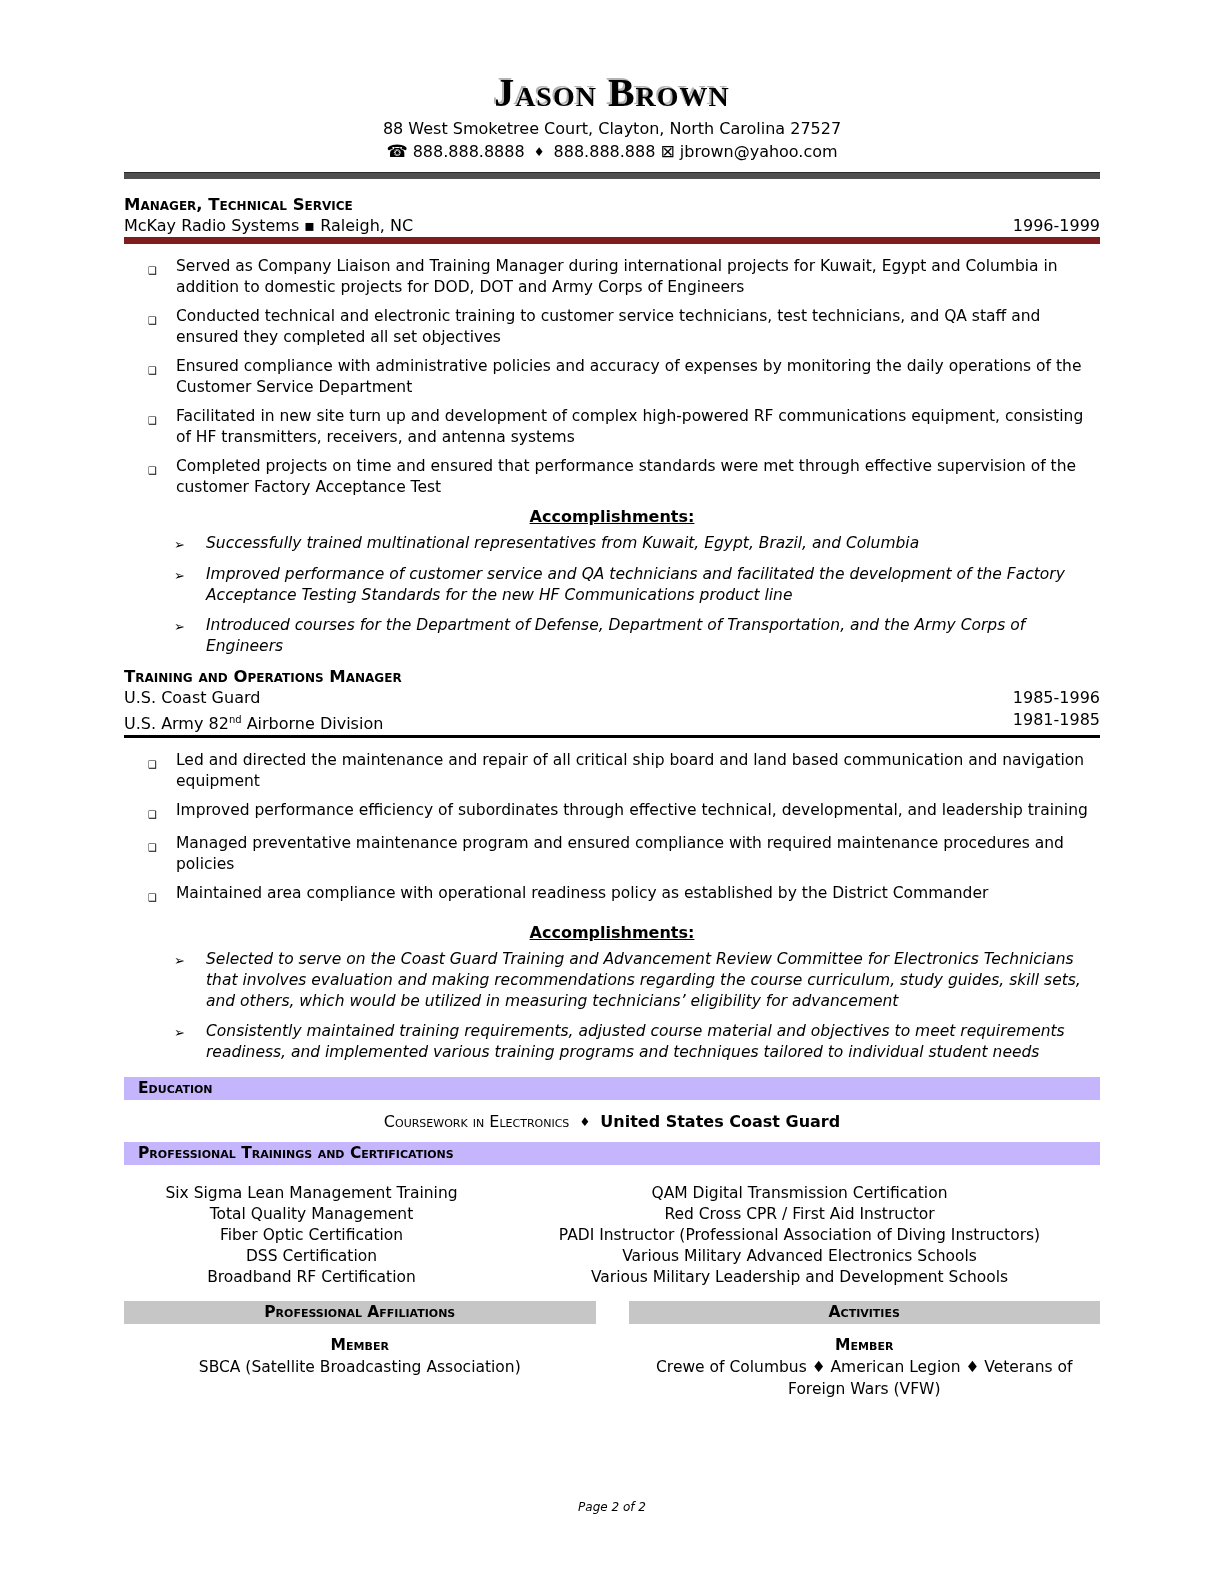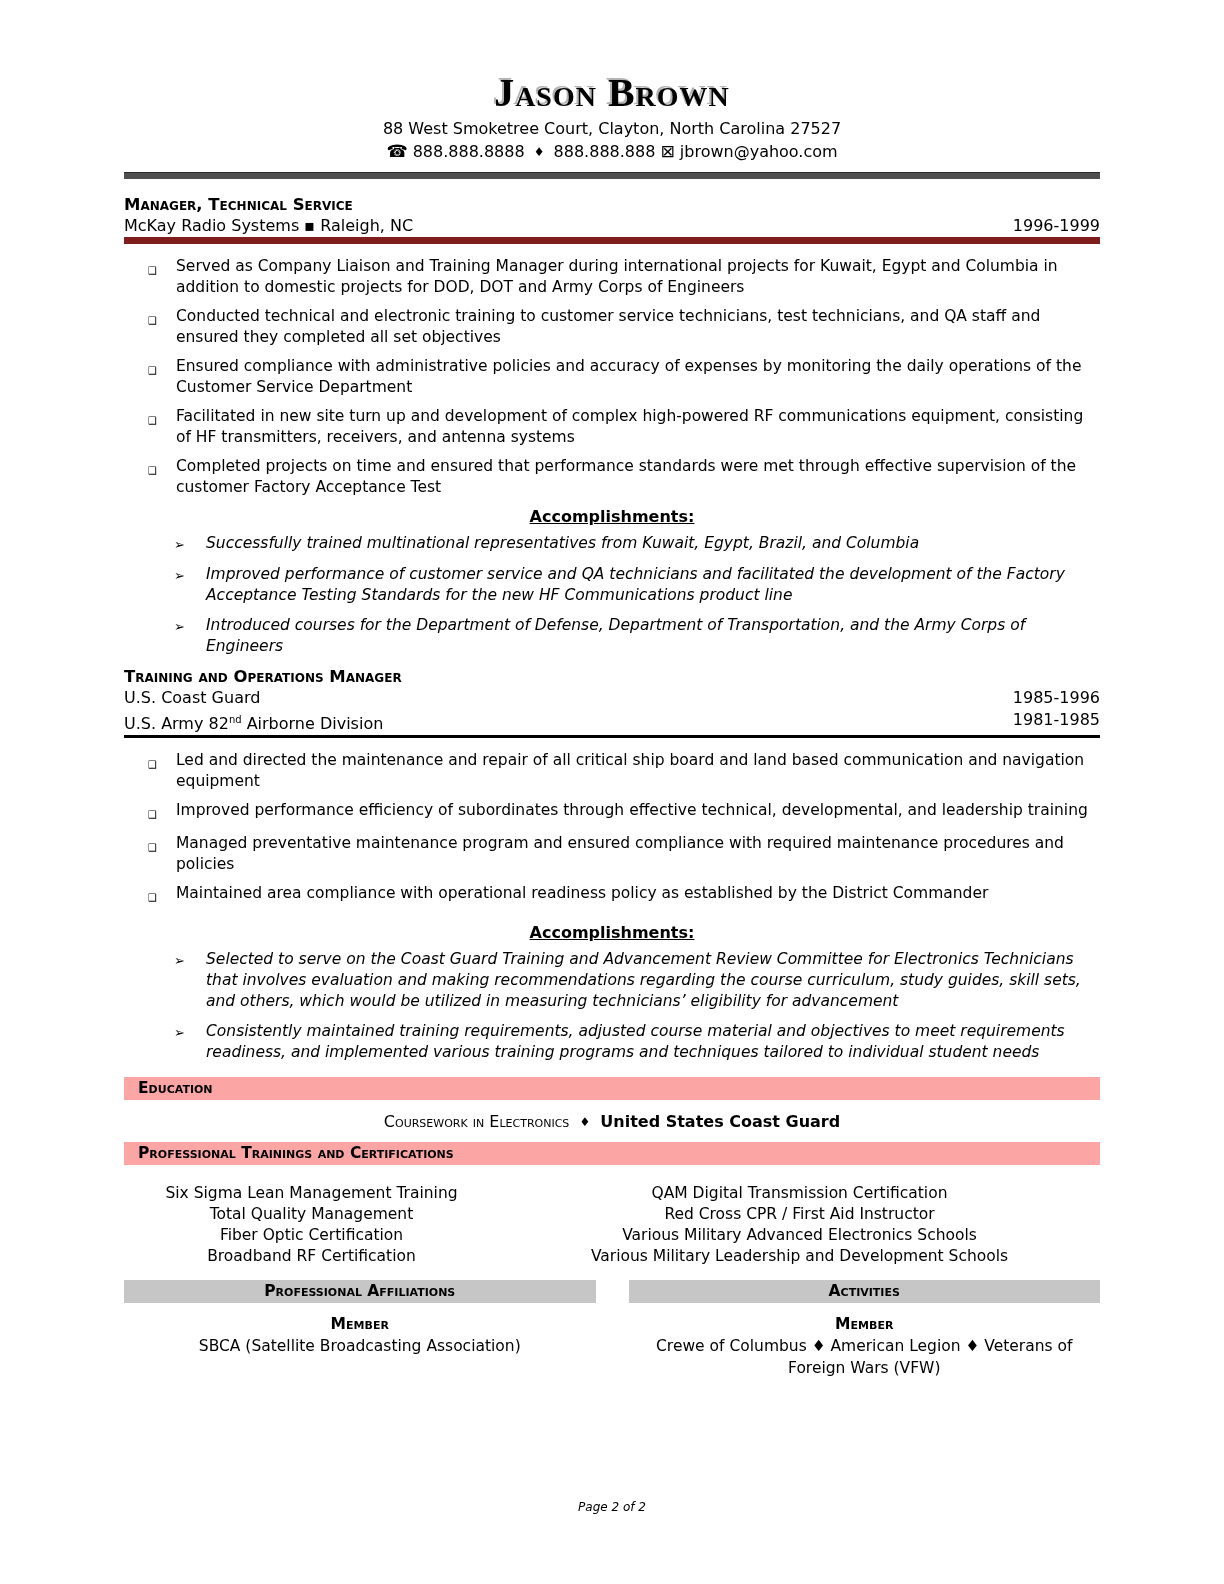--- a/index.html
+++ b/index.html
@@ -35,21 +35,21 @@
   .b-item { display:flex; font-size:15.5px; line-height:21px; margin-bottom:8px; }
   .b-item .glyph { flex:none; width:28px; margin-left:24px; font-size:10px; padding-top:4px; }
   .b-item .txt { flex:1; }
 
   .acc-title { text-align:center; font-weight:bold; text-decoration:underline; font-size:16px; margin:8px 0 6px; line-height:21px; }
   .a-item { display:flex; font-size:15.5px; line-height:21px; margin-bottom:9px; font-style:italic; }
   .a-item .glyph { flex:none; width:32px; margin-left:50px; font-style:normal; font-size:13px; padding-top:1px; }
   .a-item .txt { flex:1; }
 
   
-  .bar { background:#fca5a5; font-weight:bold; font-variant:small-caps; font-size:15.5px; line-height:19px; padding:2px 14px; margin-top:14px; }
+  .bar { background:#c4b5fd; font-weight:bold; font-variant:small-caps; font-size:15.5px; line-height:19px; padding:2px 14px; margin-top:14px; }
 
   .edu-line { text-align:center; font-size:16px; line-height:22px; margin:11px 0 9px; }
   .edu-line .sc { font-variant:small-caps; }
   .edu-line .dia { font-size:12px; vertical-align:1px; padding:0 5px; }
   .edu-line .bold { font-weight:bold; }
 
   .cols { display:flex; margin-top:18px; }
   .col-left { width:375px; text-align:center; }
   .col-right { flex:1; text-align:center; }
   .cols .line { font-size:15.5px; line-height:21px; }
@@ -173,25 +173,27 @@
       <span class="dia">♦</span>
       <span class="bold">United States Coast Guard</span>
     </div>
 
     <div class="bar" style="margin-top:8px;">Professional Trainings and Certifications</div>
     <div class="cols">
       <div class="col-left">
         <div class="line">Six Sigma Lean Management Training</div>
         <div class="line">Total Quality Management</div>
         <div class="line">Fiber Optic Certification</div>
+        <div class="line">DSS Certification</div>
         <div class="line">Broadband RF Certification</div>
       </div>
       <div class="col-right">
         <div class="line">QAM Digital Transmission Certification</div>
         <div class="line">Red Cross CPR / First Aid Instructor</div>
+        <div class="line">PADI Instructor (Professional Association of Diving Instructors)</div>
         <div class="line">Various Military Advanced Electronics Schools</div>
         <div class="line">Various Military Leadership and Development Schools</div>
       </div>
     </div>
 
     <div class="two-bars">
       <div class="bar2">Professional Affiliations</div>
       <div class="bar2">Activities</div>
     </div>
     <div class="member-cols">

